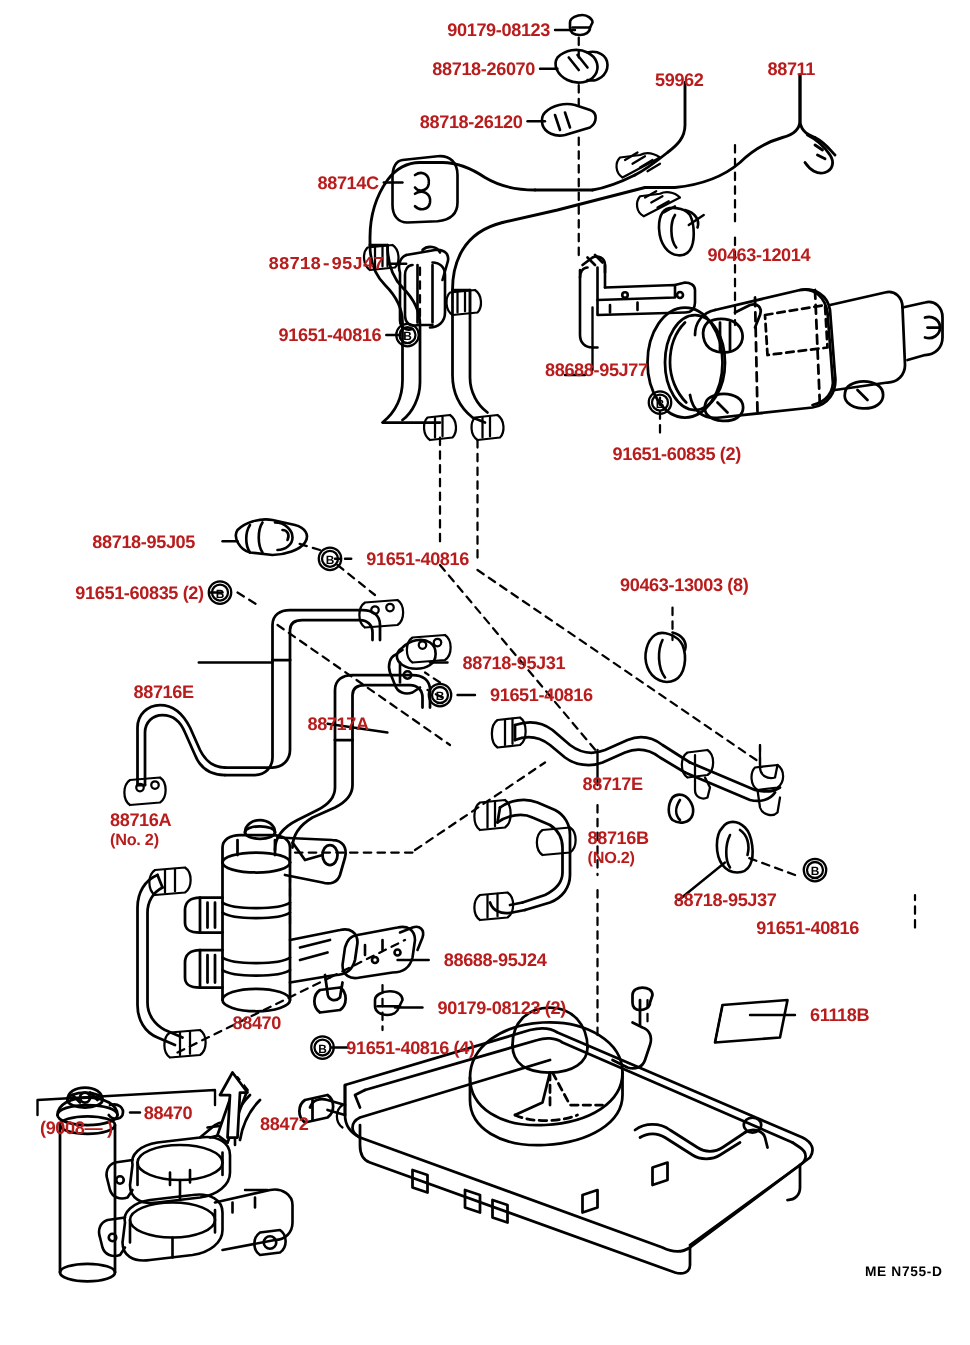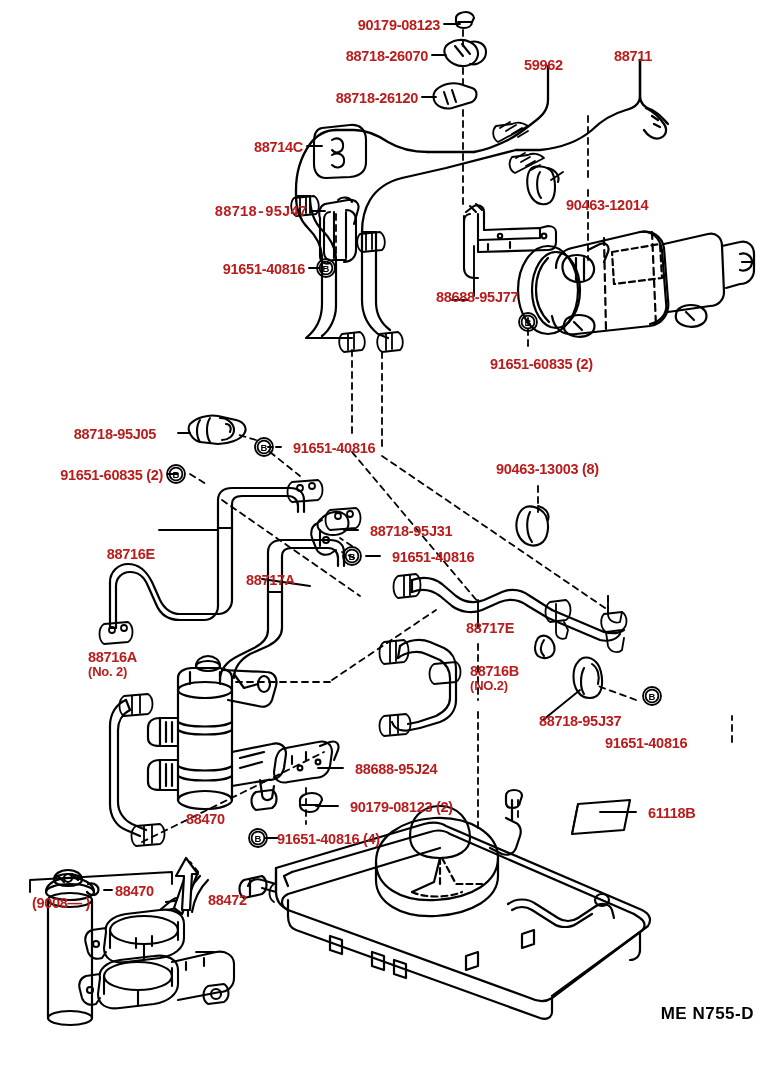--- a/index.html
+++ b/index.html
@@ -19,21 +19,21 @@
     color:#b91c1c;
     white-space:nowrap;
     letter-spacing:-0.3px;
     line-height:1.05;
   }
   .lbl.r{transform:translateX(-100%);}
   .sub{display:block;font-size:13px;font-weight:bold;letter-spacing:-0.2px;}
   #code{
     position:absolute;right:22px;bottom:52px;
     font-family:"Liberation Sans",sans-serif;
-    font-weight:bold;font-size:17px;color:#000;letter-spacing:0.5px;
+    font-weight:bold;font-size:11px;color:#000;letter-spacing:0.5px;
   }
 </style>
 </head>
 <body>
 
 <div id="sheet">
 
   <svg id="art" viewBox="0 0 776 1076">
     <g fill="none" stroke="#000" stroke-width="2.1" stroke-linecap="round" stroke-linejoin="round">
 

